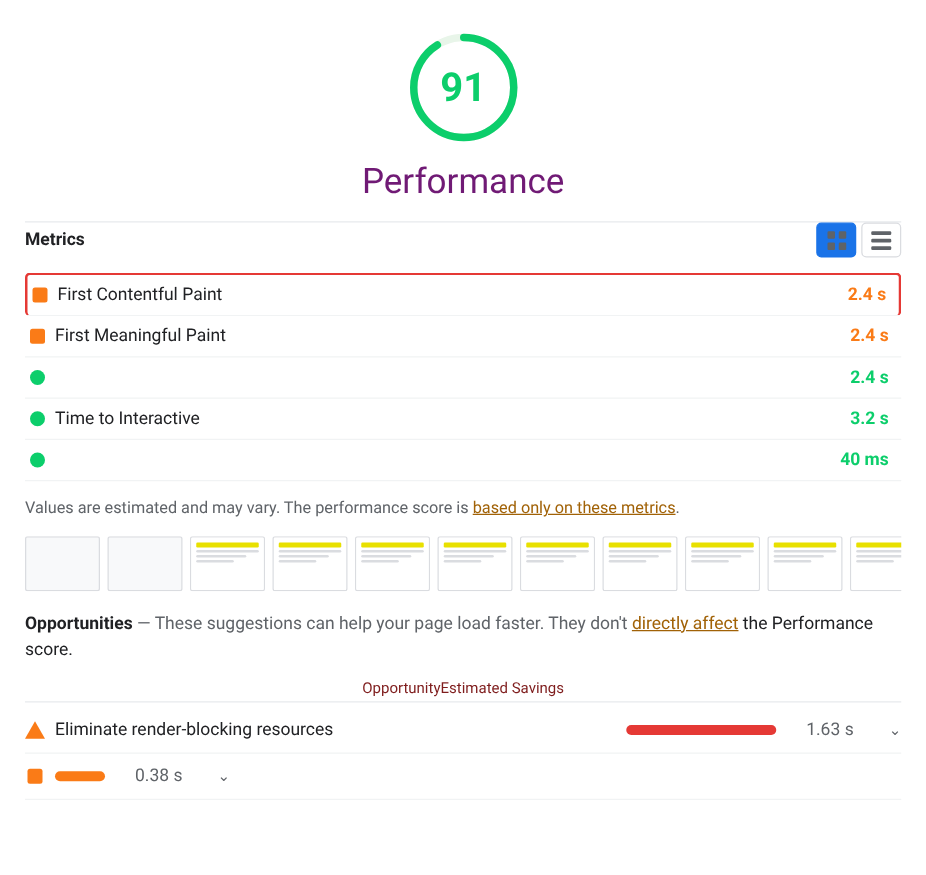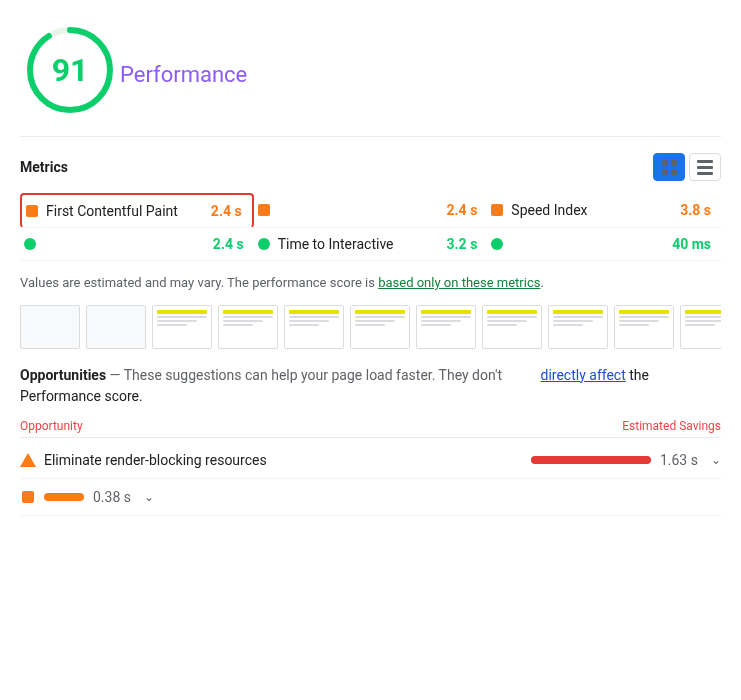--- a/index.html
+++ b/index.html
@@ -8,21 +8,21 @@
       background: #fff;
       color: #202124;
       width: 741px;
       min-height: 700px;
       padding: 20px;
     }
 
     
     .score-section {
       display: flex;
-      flex-direction: row;
+      flex-direction: column;
       align-items: center;
       margin-bottom: 16px;
     }
     .score-circle-wrapper {
       position: relative;
       width: 100px;
       height: 100px;
     }
     .score-circle-wrapper svg {
       transform: rotate(-90deg);
@@ -30,30 +30,30 @@
     .score-number {
       position: absolute;
       top: 50%;
       left: 50%;
       transform: translate(-50%, -50%);
       font-size: 32px;
       font-weight: 700;
       color: #0cce6b;
     }
     .score-label {
-      font-size: 22px;
+      font-size: 28px;
       font-weight: 400;
-      color: #8b5cf6;
+      color: #701a75;
       margin-top: 8px;
     }
 
     
     .metrics-section {
       border-top: 1px solid #e8eaed;
-      padding-top: 16px;
+      padding-top: 0;
       margin-bottom: 12px;
     }
     .metrics-header {
       display: flex;
       justify-content: space-between;
       align-items: center;
       margin-bottom: 12px;
     }
     .metrics-title {
       font-size: 14px;
@@ -99,21 +99,21 @@
     .grid-icon span {
       display: block;
       width: 6px;
       height: 6px;
       background: #5f6368;
       border-radius: 1px;
     }
 
     .metrics-grid {
       display: grid;
-      grid-template-columns: 1fr 1fr 1fr;
+      grid-template-columns: 1fr;
       gap: 0;
     }
     .metric-item {
       display: flex;
       align-items: center;
       padding: 8px 4px;
       gap: 8px;
       font-size: 14px;
       position: relative;
     }
@@ -147,21 +147,21 @@
     }
 
     
     .info-text {
       font-size: 13px;
       color: #5f6368;
       margin: 12px 0;
       line-height: 1.5;
     }
     .info-text a {
-      color: #15803d;
+      color: #a16207;
       text-decoration: underline;
     }
 
     
     .filmstrip {
       display: flex;
       gap: 6px;
       margin: 12px 0;
       overflow: hidden;
     }
@@ -219,29 +219,28 @@
       line-height: 1.5;
     }
     .opportunities-header strong {
       font-weight: 700;
       margin-top: 44px;
     }
     .opportunities-header span.gray {
       color: #5f6368;
     }
     .opportunities-header a {
-      color: #1d4ed8;
-      margin-left: 35px;
+      color: #a16207;
     }
 
     .opp-table-header {
       display: flex;
-      justify-content: space-between;
+      justify-content: center;
       font-size: 12px;
-      color: #ef4444;
+      color: #7f1d1d;
       padding: 4px 0;
       border-bottom: 1px solid #e8eaed;
       margin-bottom: 4px;
     }
 
     .opp-row {
       display: flex;
       align-items: center;
       padding: 10px 0;
       border-bottom: 1px solid #f1f3f4;
@@ -269,21 +268,21 @@
       border-radius: 2px;
     }
     .opp-name {
       flex: 1;
       font-size: 14px;
       color: #202124;
     }
     .opp-savings-bar-wrap {
       display: flex;
       align-items: center;
-      gap: 9px;
+      gap: 24px;
       justify-content: flex-end;
     }
     .opp-bar {
       height: 8px;
       border-radius: 4px;
     }
     .opp-bar.red { background: #e53935; }
     .opp-bar.orange { background: #fa7b17; }
     .opp-savings-value {
       font-size: 14px;
@@ -336,28 +335,24 @@
 
   <div class="metrics-grid">
 
     <div class="metric-item highlighted">
       <span class="metric-dot orange"></span>
       <span class="metric-name">First Contentful Paint</span>
       <span class="metric-value orange">2.4 s</span>
     </div>
     <div class="metric-item">
       <span class="metric-dot orange"></span>
+      <span class="metric-name">First Meaningful Paint</span>
       <span class="metric-value orange">2.4 s</span>
     </div>
 
-    <div class="metric-item">
-      <span class="metric-dot orange"></span>
-      <span class="metric-name">Speed Index</span>
-      <span class="metric-value orange">3.8 s</span>
-    </div>
     <div class="metric-item">
       <span class="metric-dot green"></span>
       <span class="metric-value green">2.4 s</span>
     </div>
 
     <div class="metric-item">
       <span class="metric-dot green"></span>
       <span class="metric-name">Time to Interactive</span>
       <span class="metric-value green">3.2 s</span>
     </div>

